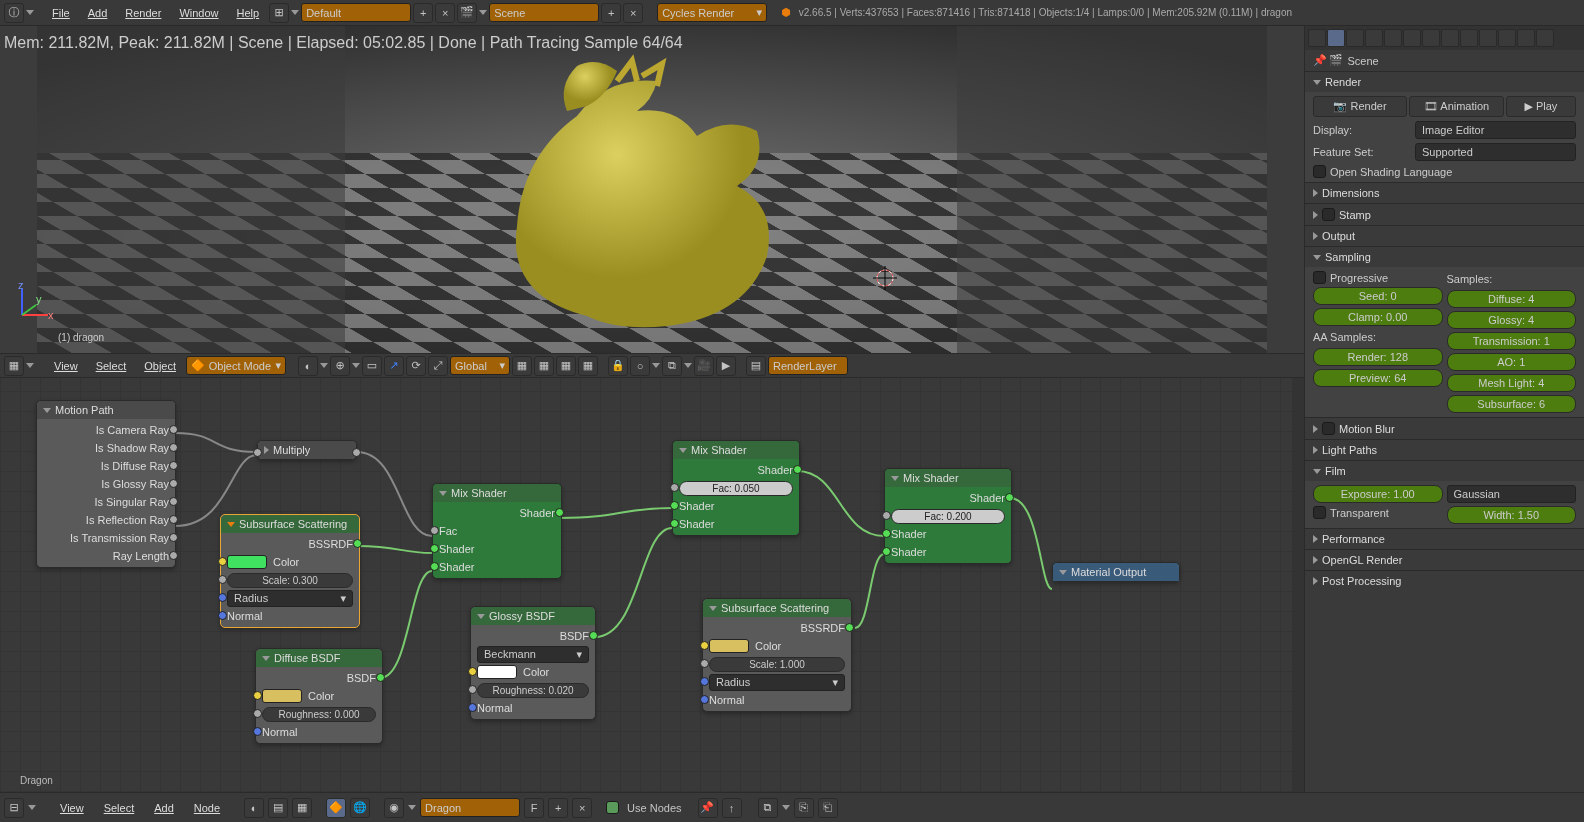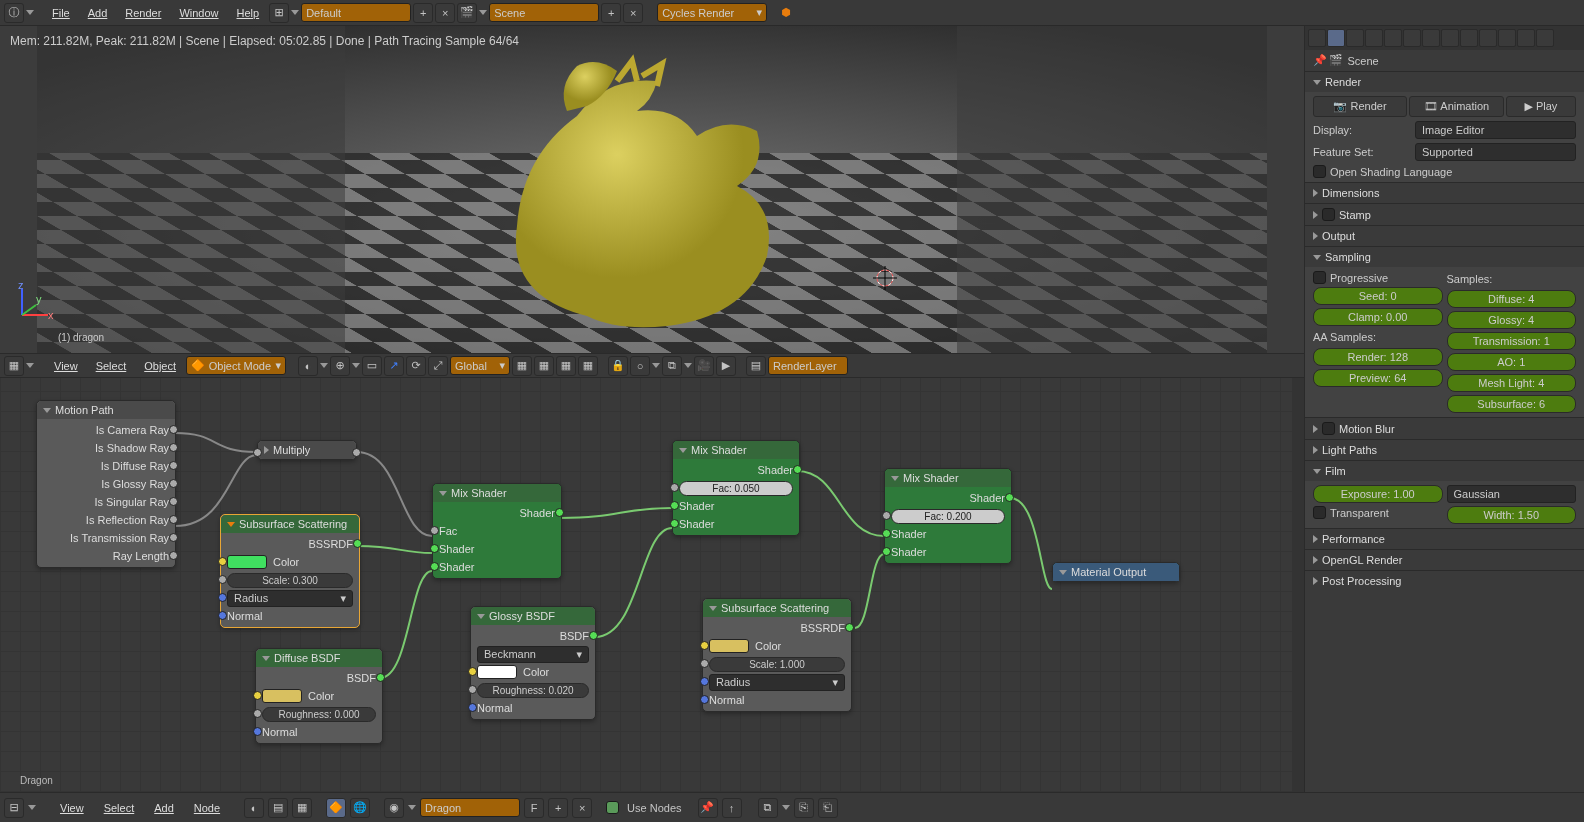--- a/index.html
+++ b/index.html
@@ -5,21 +5,21 @@
 * { margin:0; padding:0; box-sizing:border-box; font-family:"Lucida Grande","Segoe UI",sans-serif; font-size:11px; user-select:none; }
 body { width:1584px; height:822px; background:#393939; color:#c4c4c4; overflow:hidden; position:relative; }
 .topbar { height:26px; background:#393939; display:flex; align-items:center; padding:0 4px; border-bottom:1px solid #292929; gap:2px;}
 .menuitem { padding:4px 8px; cursor:pointer; color:#ddd;text-decoration:underline;}
 .dropdown { background:#a16207; border:1px solid #222; border-radius:3px; padding:2px 4px; color:#ccc; display:flex; align-items:flex-end; min-width:100px; height:19px;}
 .iconbtn { width:20px; height:20px; background:#3a3a3a; border:1px solid #2a2a2a; border-radius:3px; display:flex; align-items:center; justify-content:center; cursor:pointer;}
 .statsbar { color:#aaa; font-size:10px; padding:0 6px; white-space:nowrap;}
 .main { display:flex; height:calc(100% - 26px - 30px); }
 .leftcol { flex:1; display:flex; flex-direction:column; }
 .viewport { height:327px; position:relative; background:#3c3c3c; overflow:hidden;}
-.render-stats { position:absolute; top:8px; left:10px; color:#ccc; font-size:12px; z-index:3;}
+.render-stats { position:absolute; top:8px; left:4px; color:#ccc; font-size:16px; z-index:3;}
 .render-img { position:absolute; inset:0; }
 .axis-gizmo { position:absolute; bottom:30px; left:14px; width:40px; height:40px; z-index:3;}
 .objlabel { position:absolute; bottom:10px; left:58px; color:#ccc; font-size:10px; z-index:3;}
 .vp-header { height:25px; background:#393939; border-top:1px solid #2a2a2a; border-bottom:1px solid #2a2a2a; display:flex; align-items:center; padding:0 4px; gap:2px;}
 .nodeeditor { flex:1; position:relative; background:#393939; background-image:repeating-linear-gradient(0deg,#343434 0,#343434 1px,transparent 1px,transparent 20px),repeating-linear-gradient(90deg,#343434 0,#343434 1px,transparent 1px,transparent 20px); overflow:hidden;}
 .node { position:absolute; background:#5a5a5a; border:1px solid #2a2a2a; border-radius:5px; box-shadow:0 2px 4px rgba(0,0,0,.3); }
 .node.selected { border-color:#e8a635;}
 .node-header { background:#4a4a4a; border-radius:5px 5px 0 0; padding:3px 6px; color:#ddd; font-size:10px; display:flex; align-items:center; gap:4px;}
 .node-header.green { background:#35683a; }
 .node-header.blue { background:#3a5a7a; }
@@ -83,20 +83,21 @@
     </div>
   <div class="iconbtn">+</div>
   <div class="iconbtn">×</div>
   <div style="width:10px"></div>
   <div class="dropdown" style="min-width:110px">
       <span>Cycles Render</span>
       <span style="margin-left:auto">▾</span>
     </div>
   <div style="width:10px"></div>
   <span style="color:#e87d0d">⬢</span>
+  <div class="statsbar">v2.66.5 | Verts:437653 | Faces:871416 | Tris:871418 | Objects:1/4 | Lamps:0/0 | Mem:205.92M (0.11M) | dragon</div>
 </div>
 
 <div class="main">
   <div class="leftcol">
 
     <div class="viewport">
       <div class="render-stats">Mem: 211.82M, Peak: 211.82M | Scene | Elapsed: 05:02.85 | Done | Path Tracing Sample 64/64</div>
       <div class="render-img">
         
         <svg width="100%" height="100%" viewBox="0 0 1230 327">

